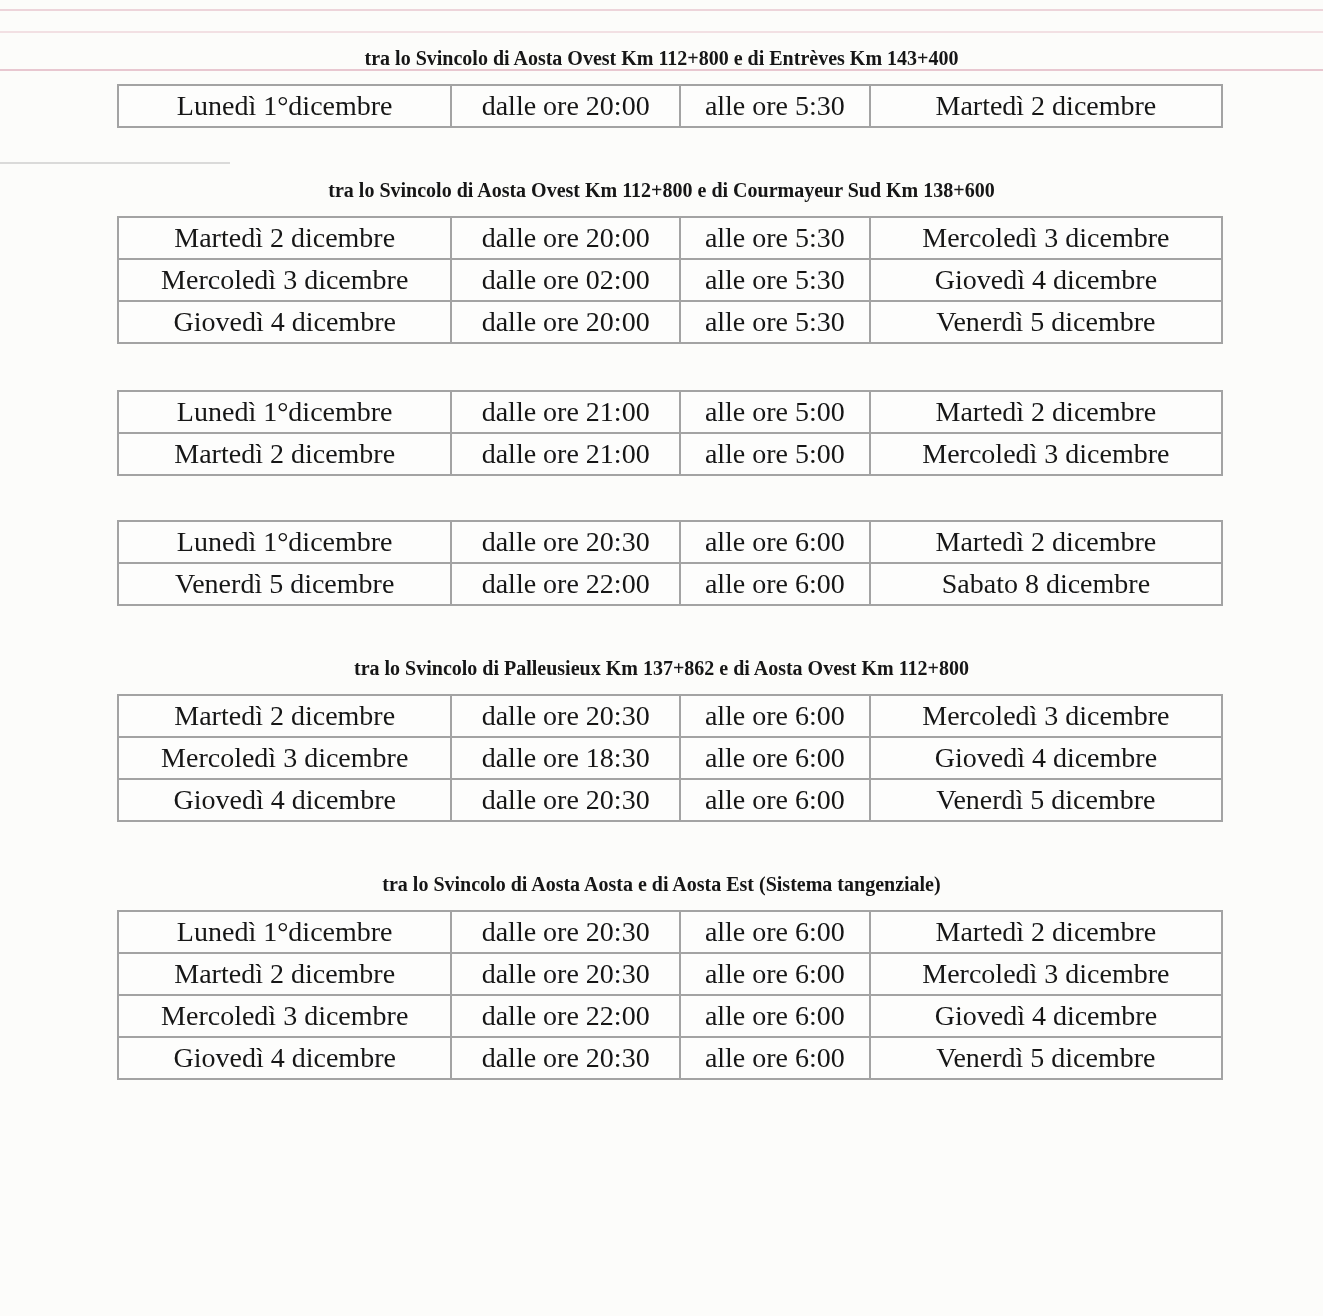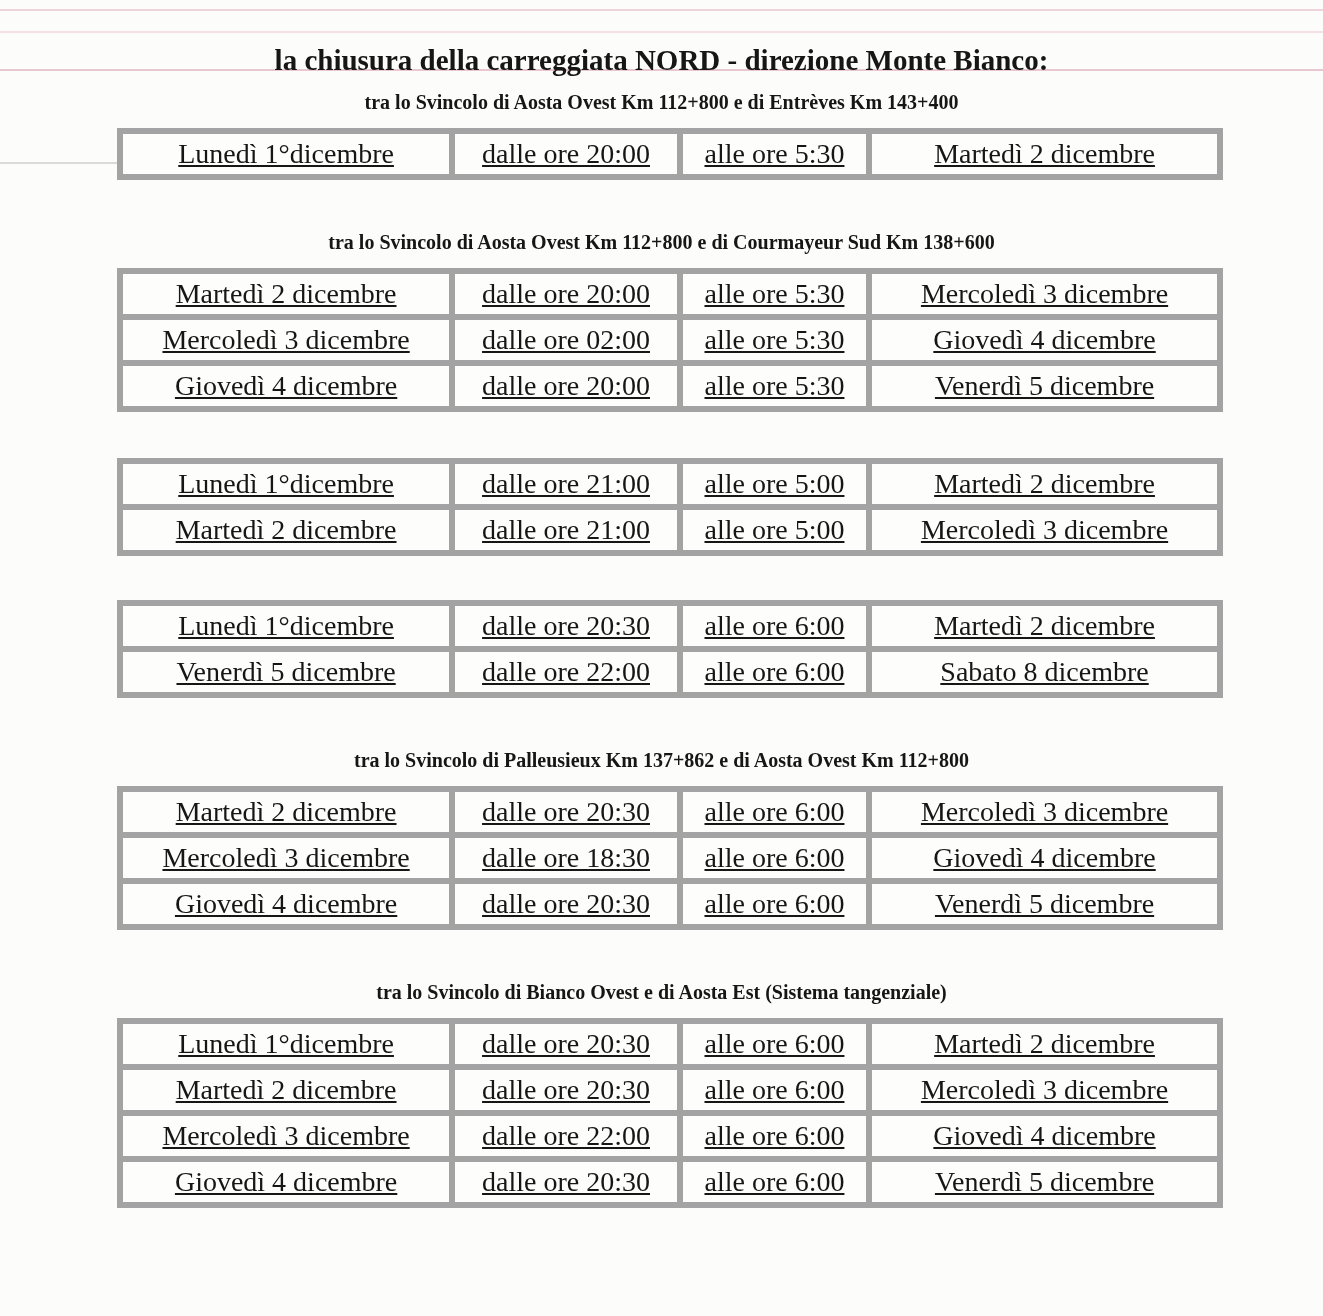--- a/index.html
+++ b/index.html
@@ -51,47 +51,45 @@
   }
 
   table.closure-table {
     border-collapse: collapse;
     table-layout: fixed;
     width: 1106px;
     margin-left: 117px;
     background: #fdfdfc;
   }
   table.closure-table td {
-    border: 6px solid #a3a3a3;
+    border: 2px solid #a3a3a3;
     height: 40px;
     font-size: 28px;
     text-align: center;
     vertical-align: middle;
     padding: 0 16px;
     white-space: nowrap;
     overflow: hidden;
-    text-decoration: underline;
   }
   col.col-day1 { width: 30.2%; }
   col.col-from { width: 20.7%; }
   col.col-to   { width: 17.2%; }
   col.col-day2 { width: 31.9%; }
 </style>
 </head>
 <body>
 
 <div class="ruled-line l1"></div>
 <div class="ruled-line l2"></div>
 <div class="ruled-line l3"></div>
 <div class="ruled-line l4"></div>
 
 <main>
   <div id="sections-root">
   <section class="section">
-    <h2 class="section-title">la chiusura della carreggiata NORD - direzione Monte Bianco:</h2>
     <div>
   <div class="subsection">
     <h3 class="subsection-heading">tra lo Svincolo di Aosta Ovest Km 112+800 e di Entrèves Km 143+400</h3>
     <table class="closure-table">
       <colgroup>
         <col class="col-day1">
                 <col class="col-from">
                 <col class="col-to">
                 <col class="col-day2">
       </colgroup>
@@ -224,21 +222,21 @@
     <td>Giovedì 4 dicembre</td>
     <td>dalle ore 20:30</td>
     <td>alle ore 6:00</td>
     <td>Venerdì 5 dicembre</td>
   </tr>
 </tbody>
     </table>
   </div>
 
   <div class="subsection">
-    <h3 class="subsection-heading">tra lo Svincolo di Bianco Ovest e di Aosta Est (Sistema tangenziale)</h3>
+    <h3 class="subsection-heading">tra lo Svincolo di Aosta Aosta e di Aosta Est (Sistema tangenziale)</h3>
     <table class="closure-table">
       <colgroup>
         <col class="col-day1">
                 <col class="col-from">
                 <col class="col-to">
                 <col class="col-day2">
       </colgroup>
       <tbody>
   <tr>
     <td>Lunedì 1°dicembre</td>

